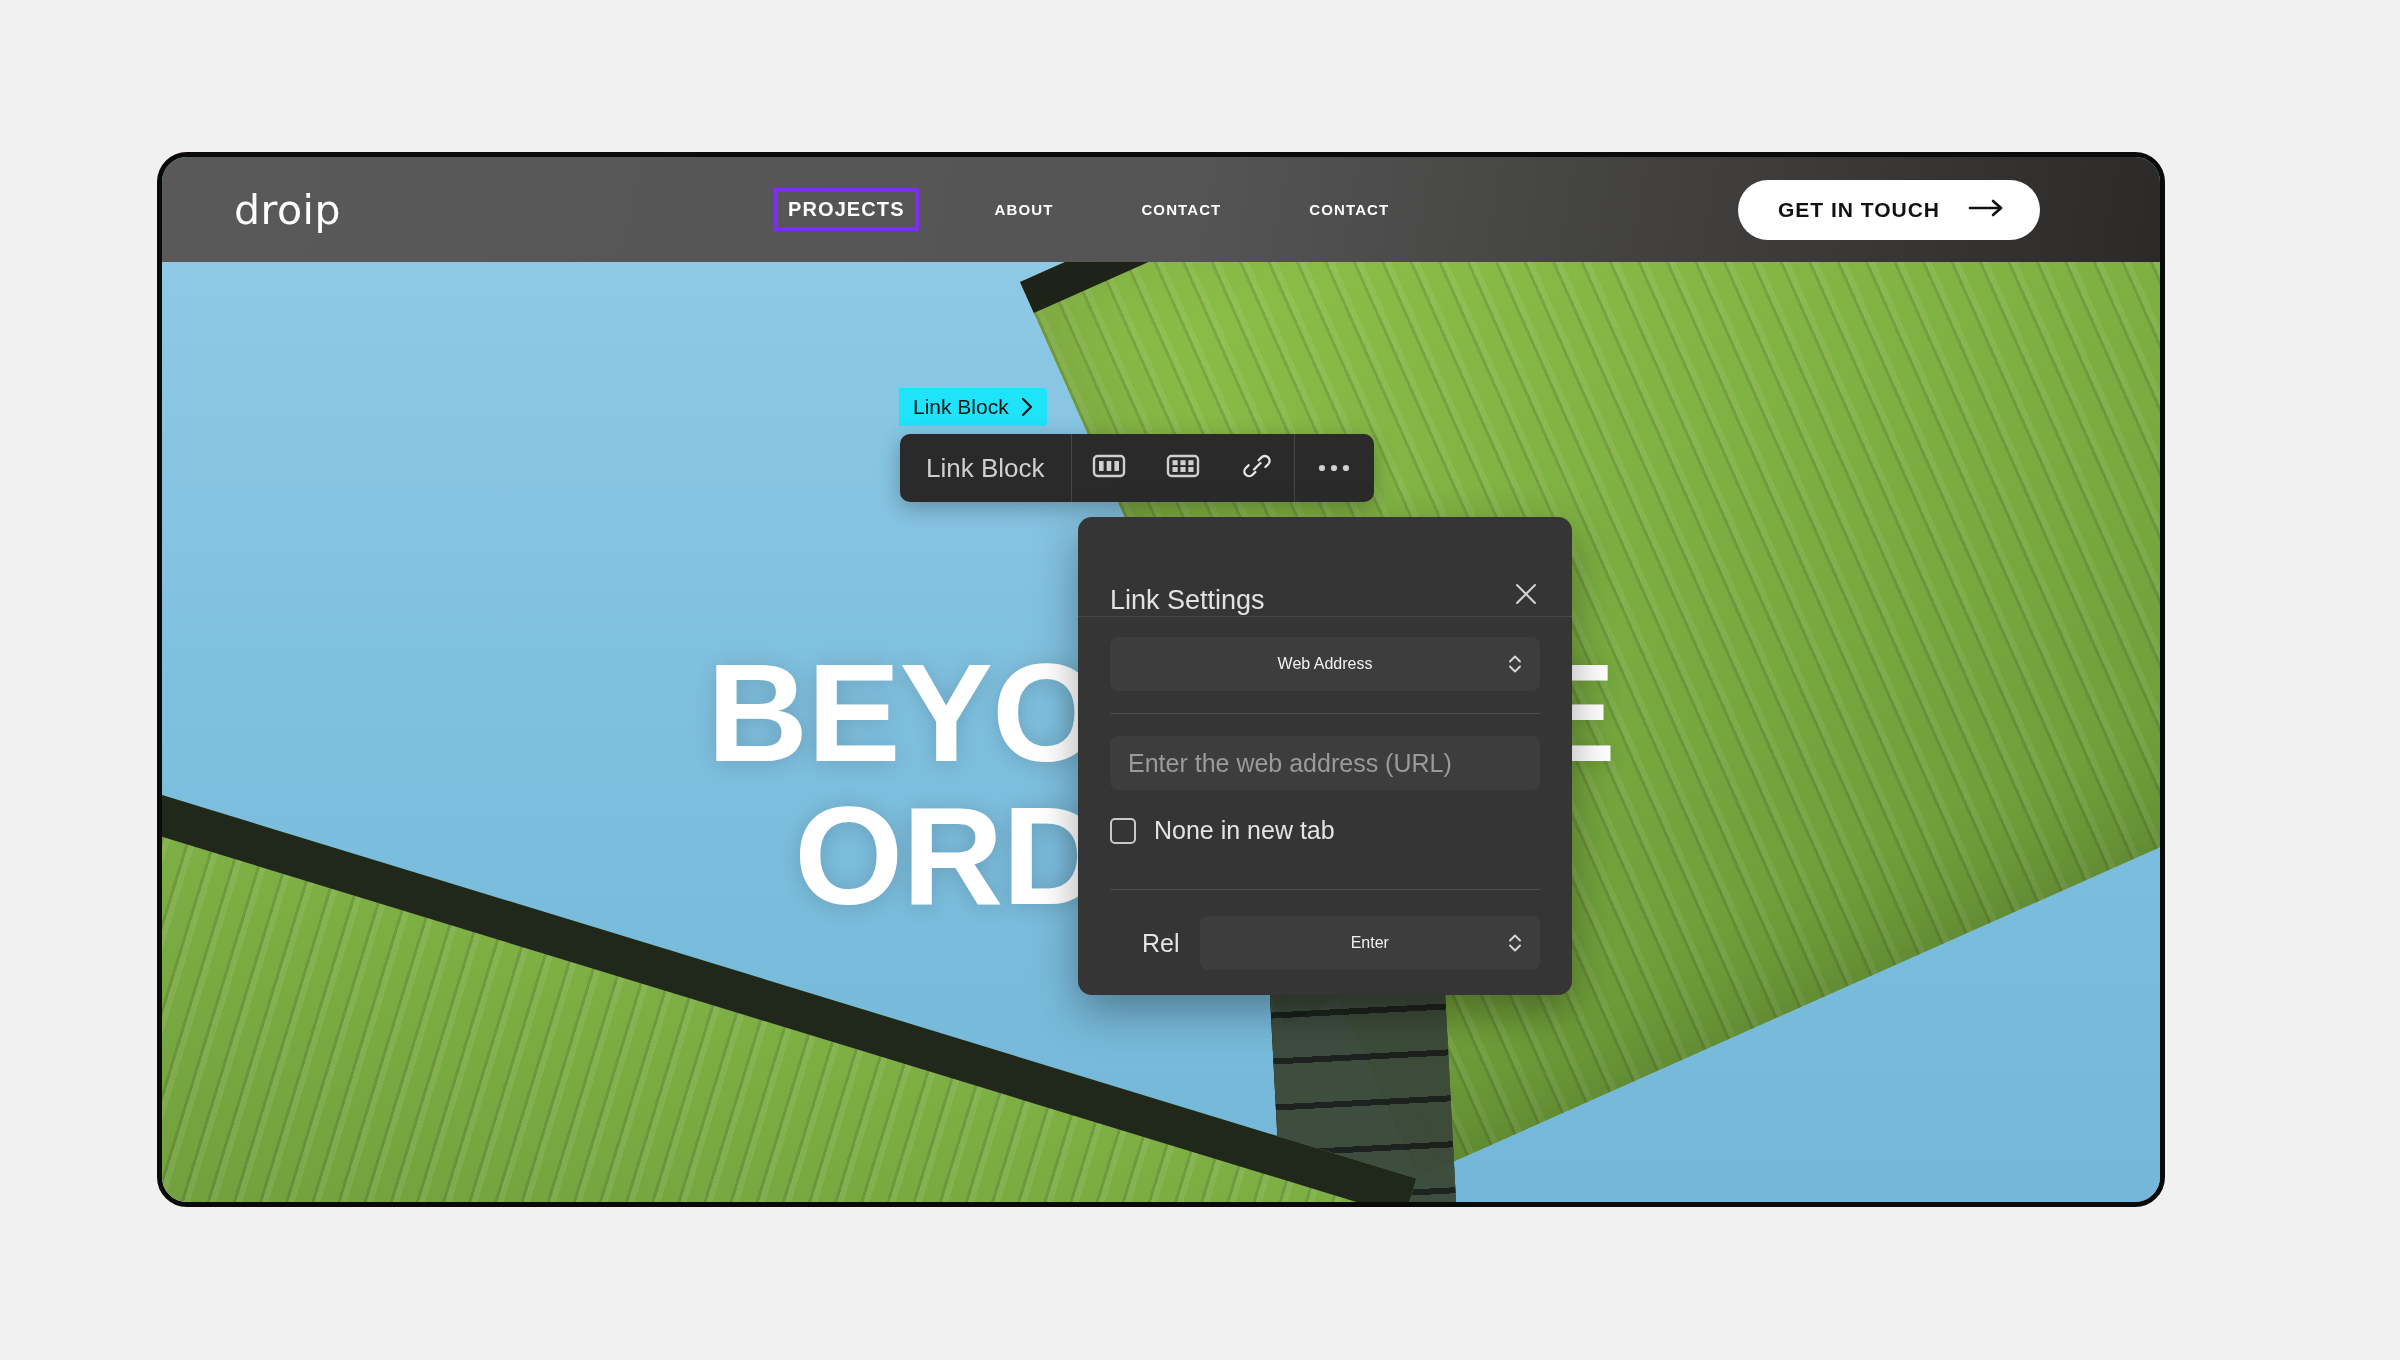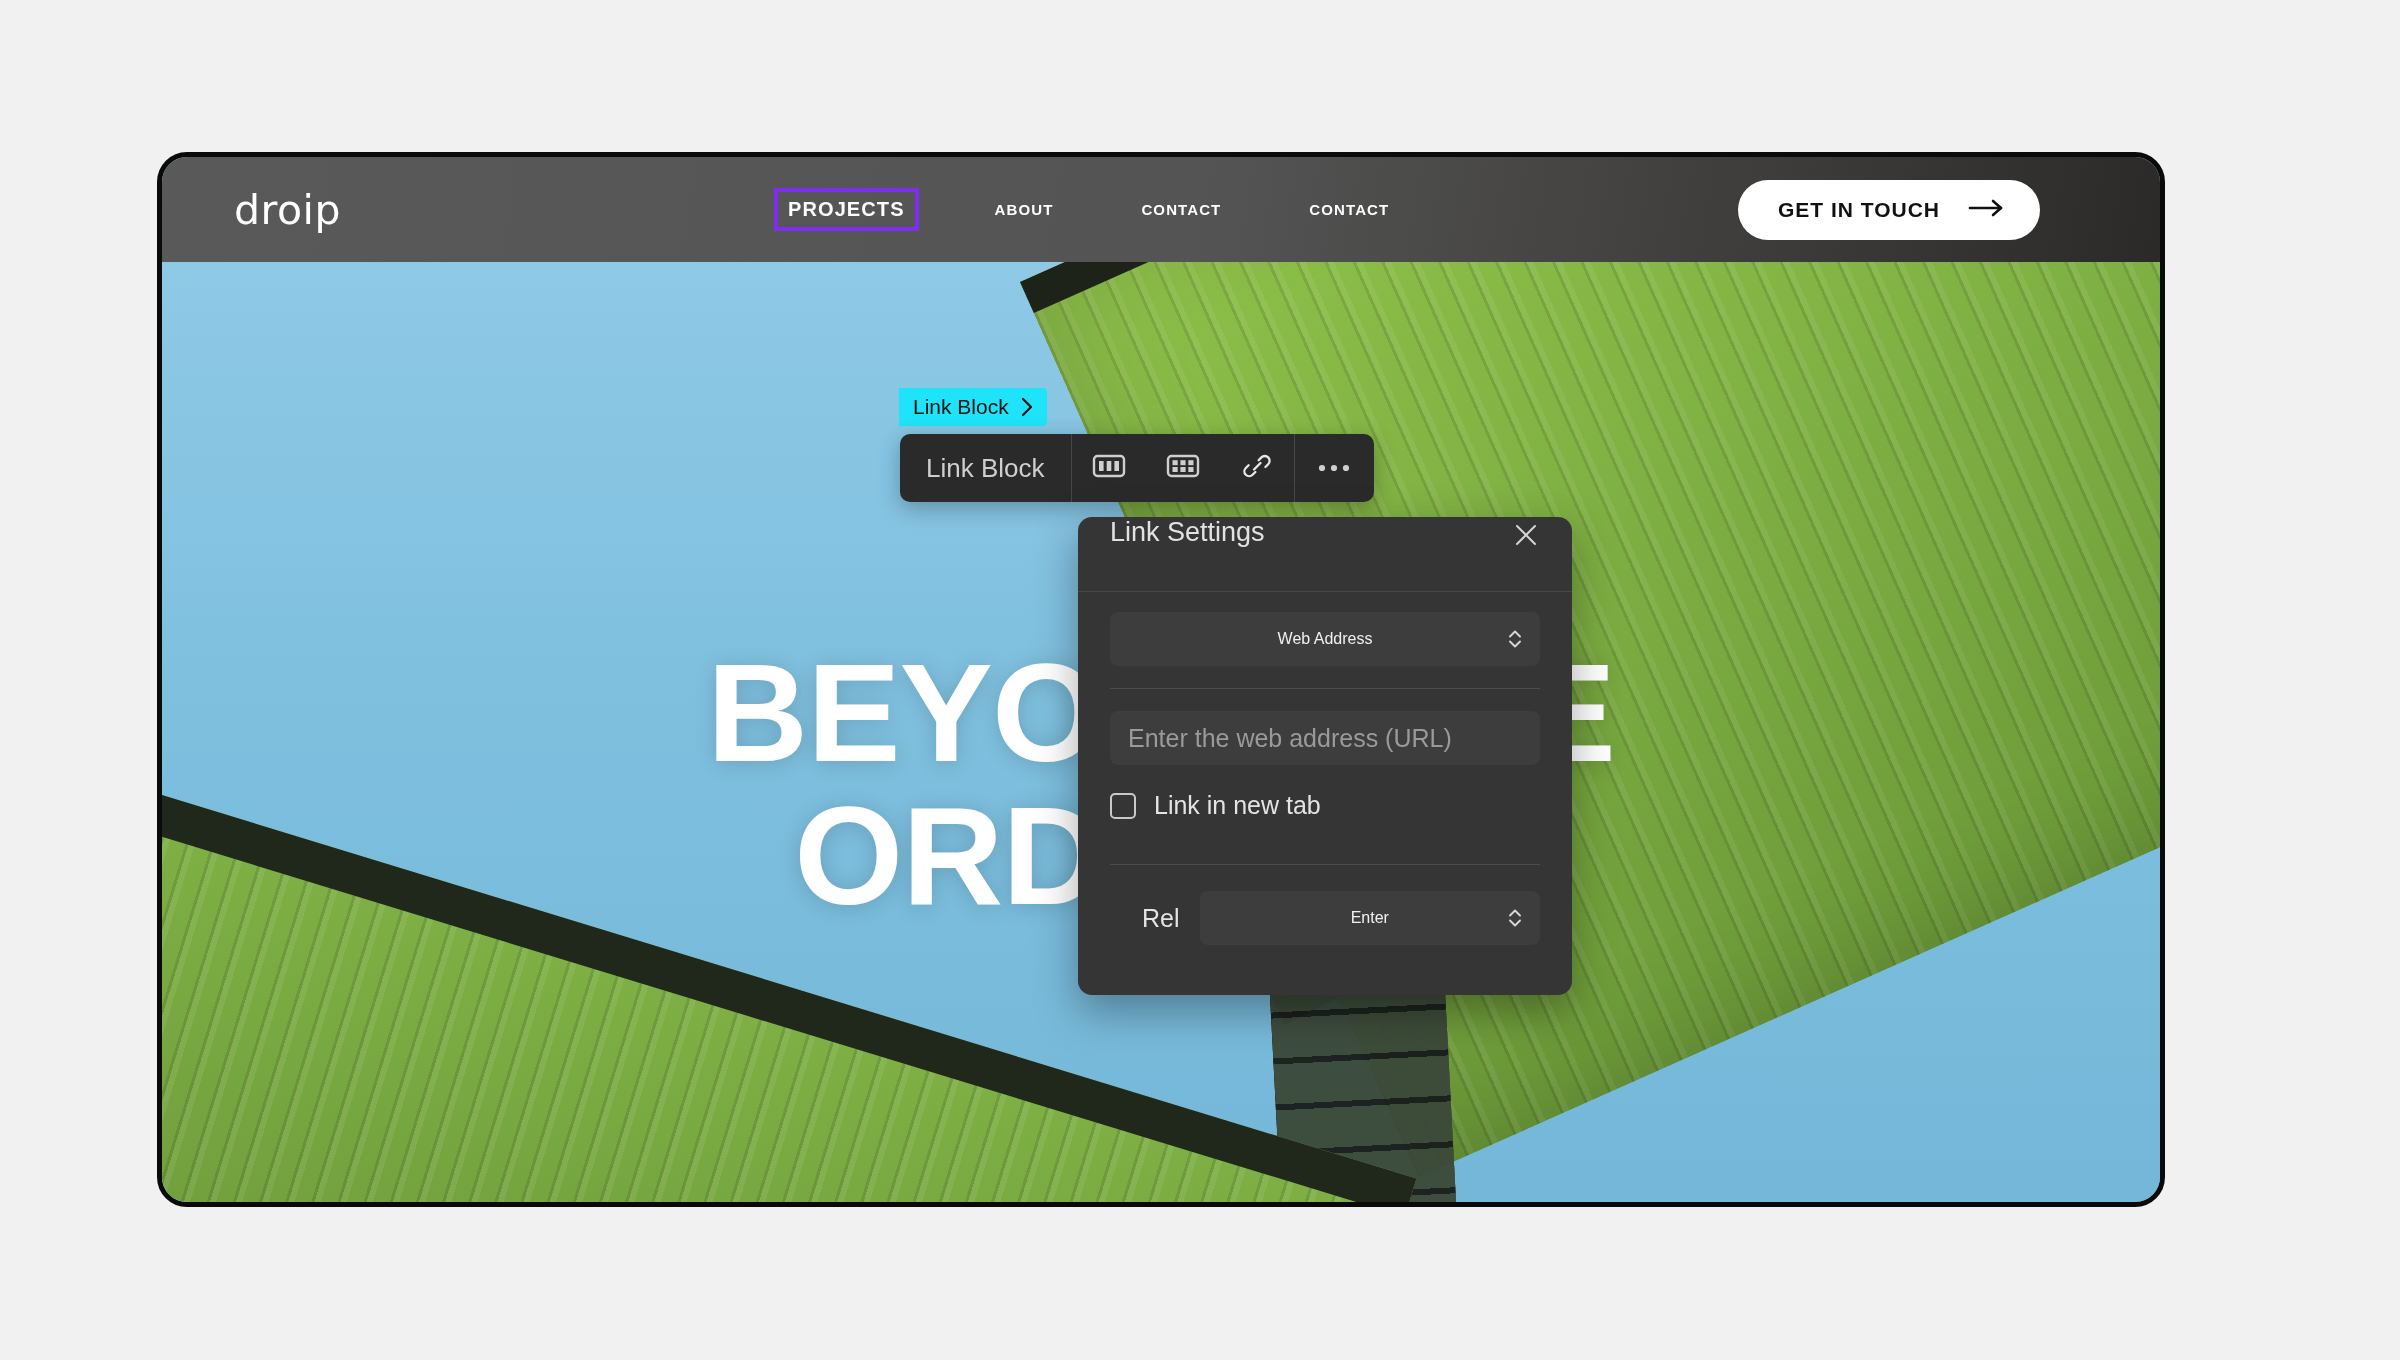--- a/index.html
+++ b/index.html
@@ -274,23 +274,23 @@
     width: 494px;
     height: 478px;
     background: #353535;
     border-radius: 14px;
     box-shadow: 0 16px 44px rgba(0,0,0,0.34);
     z-index: 12;
     display: flex;
     flex-direction: column;
   }
   #panel-header {
-    height: 75px;
-    display: flex;
-    align-items: flex-start;
+    height: 100px;
+    display: flex;
+    align-items: flex-end;
     justify-content: space-between;
     padding: 0 26px 0 32px;
     border-bottom: 1px solid #484848;
   }
   #panel-title {
     color: #e2e2e2;
     font-size: 27px;
     font-weight: 400;
   }
   #panel-close-btn {
@@ -540,21 +540,21 @@
             </svg>
           </span>
         </div>
 
         <div class="panel-divider"></div>
 
         <input id="url-input" type="text" placeholder="Enter the web address (URL)" style="">
 
         <div id="newtab-row">
           <div id="newtab-checkbox"></div>
-          <span id="newtab-label">Link in new tab</span>
+          <span id="newtab-label">None in new tab</span>
         </div>
 
         <div class="panel-divider" style="margin-top:44px;margin-bottom:26px;"></div>
 
         <div id="rel-row">
           <span id="rel-label">Rel</span>
           <div id="rel-select">
             <span class="field-select-value">Enter</span>
             <span class="field-select-caret">
               <svg width="18" height="26" viewBox="0 0 18 26" fill="none">

